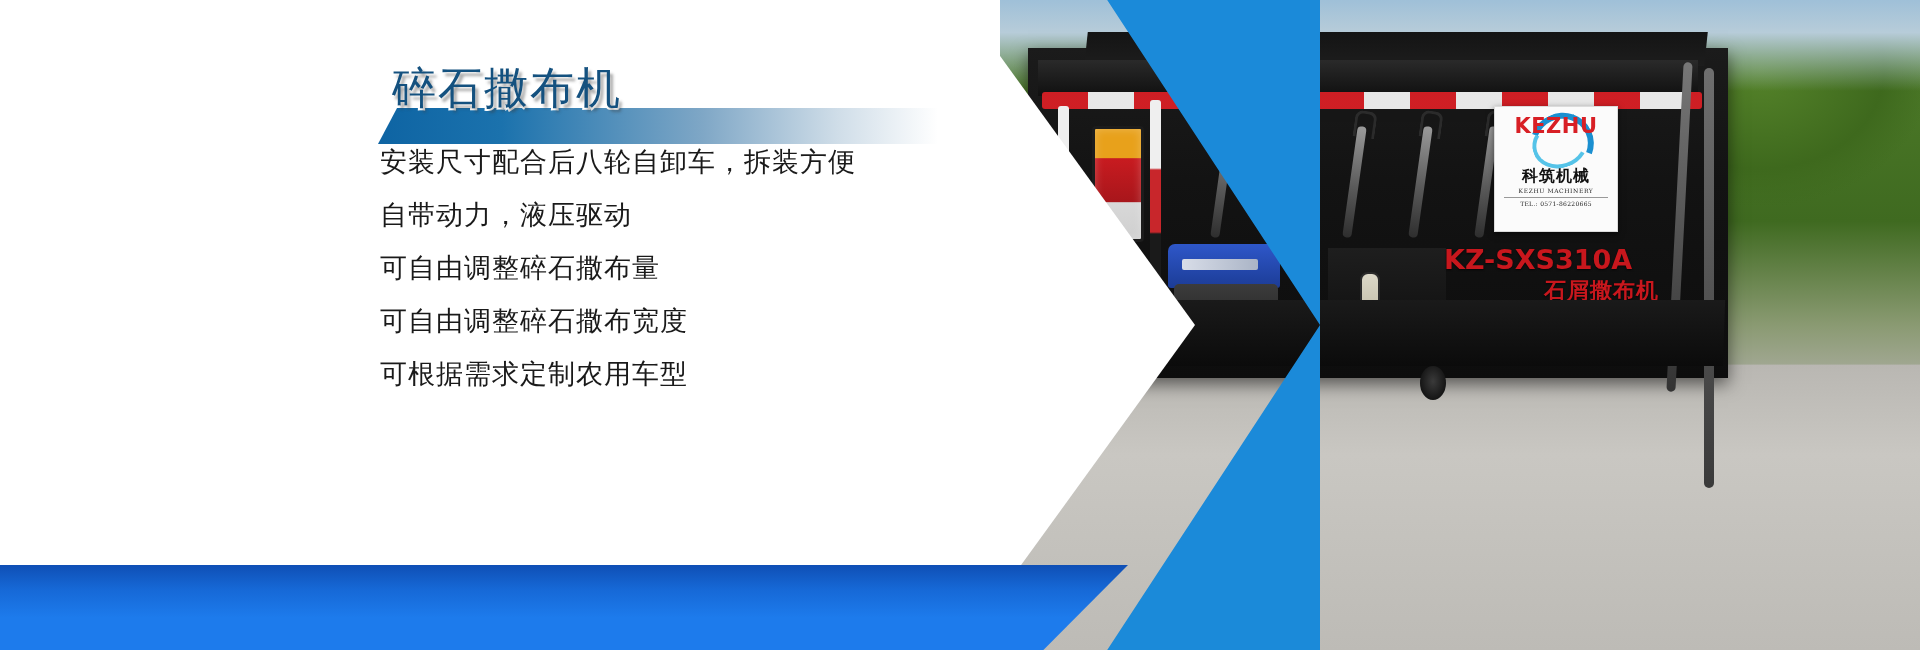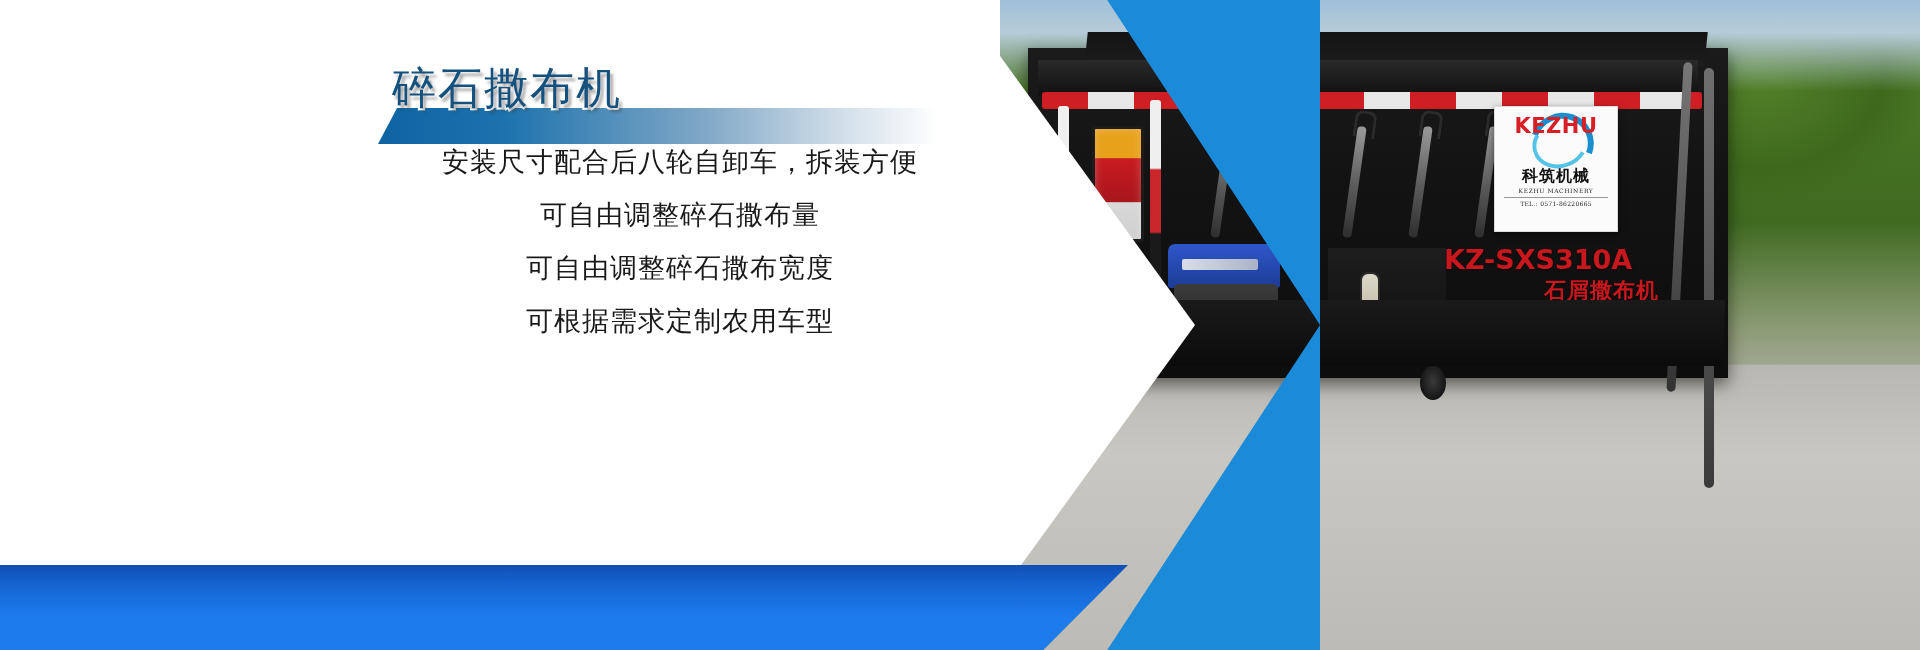--- a/index.html
+++ b/index.html
@@ -416,21 +416,20 @@
     width: 600px;
   }
   .bullet {
     font-size: 27px;
     color: #1a1a1a;
     line-height: 1;
     margin: 0 0 26px 0;
     letter-spacing: 1px;
     white-space: nowrap;
     font-family: "DejaVu Sans", "Liberation Sans", sans-serif;
-    text-align: center;
   }
 </style>
 </head>
 <body>
 
 <div class="banner">
 
   <div class="photo-panel">
     <div class="photo">
 
@@ -492,20 +491,21 @@
   <div class="white-wedge"></div>
 
   <div class="text-col">
     <div class="title-wrap">
       <div class="title-band"></div>
       <div class="title-text">碎石撒布机</div>
     </div>
 
     <div class="bullets">
       <p class="bullet">安装尺寸配合后八轮自卸车，拆装方便</p>
+      <p class="bullet">自带动力，液压驱动</p>
       <p class="bullet">可自由调整碎石撒布量</p>
       <p class="bullet">可自由调整碎石撒布宽度</p>
       <p class="bullet">可根据需求定制农用车型</p>
     </div>
   </div>
 
   <div class="bottom-bar"></div>
 
 </div>
 

